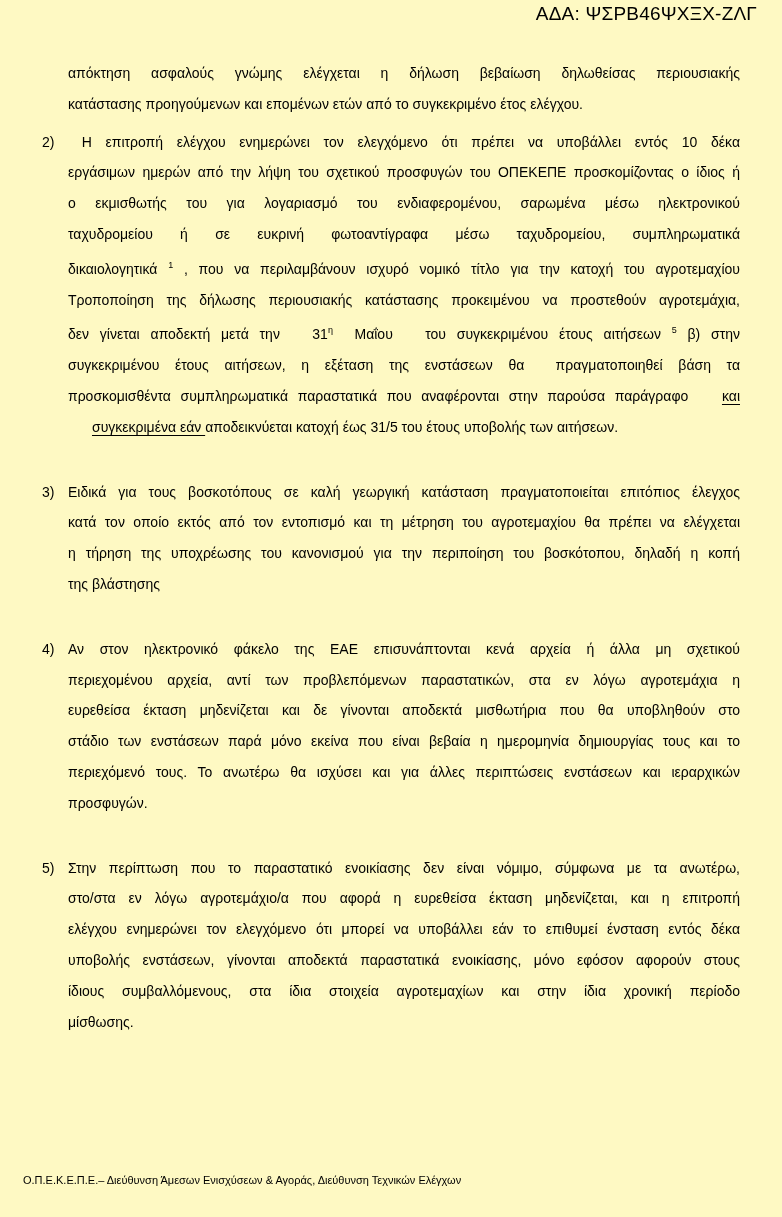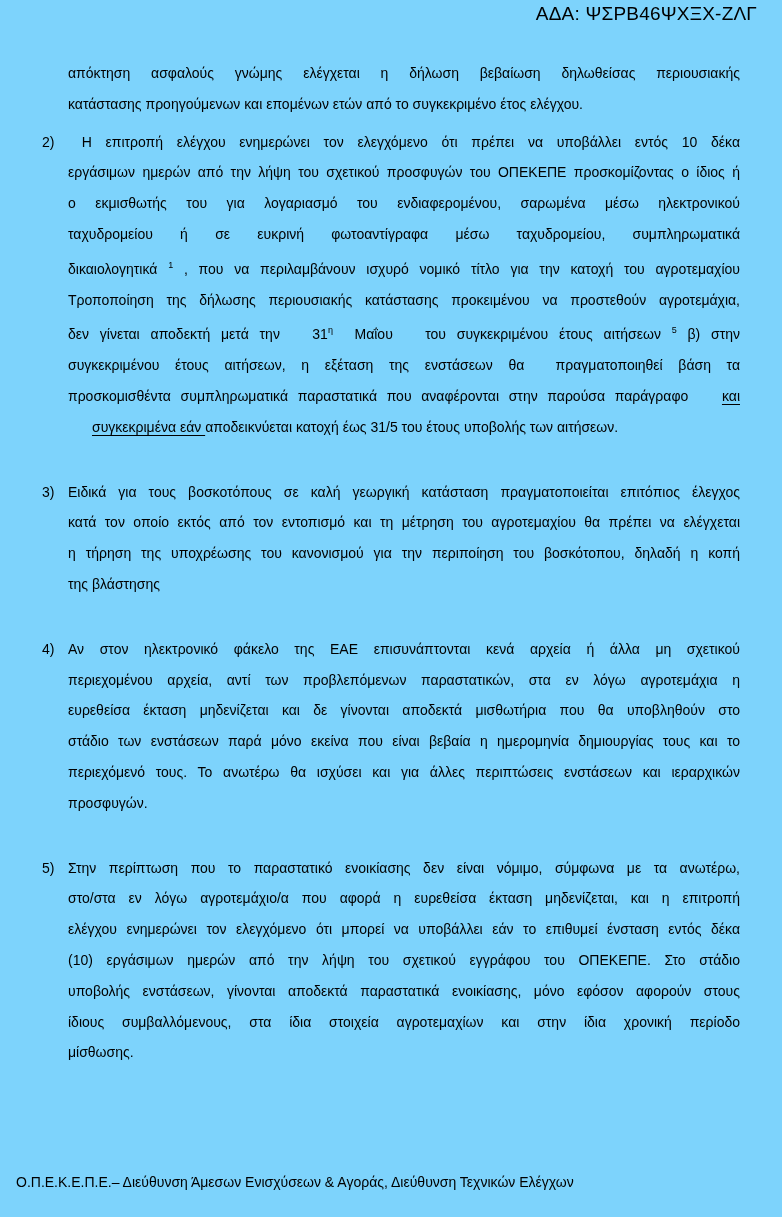--- a/index.html
+++ b/index.html
@@ -6,21 +6,21 @@
     margin: 0;
     padding: 0;
     background: #ffffff;
     font-family: "Liberation Sans", sans-serif;
     color: #000000;
   }
   .page {
     position: relative;
     width: 782px;
     height: 1217px;
-    background: #7dd3fc;
+    background: #fef9c3;
     overflow: hidden;
   }
   .ada {
     position: absolute;
     top: 3px;
     right: 25px;
     font-size: 19px;
     letter-spacing: 0.2px;
     white-space: nowrap;
   }
@@ -56,23 +56,23 @@
     font-size: 9px;
     vertical-align: 6px;
   }
   .u {
     text-decoration: underline;
     text-underline-offset: 3px;
     padding-left: 24px;
   }
   .footer {
     position: absolute;
-    left: 16px;
+    left: 23px;
     top: 1174px;
-    font-size: 14px;
+    font-size: 11px;
     white-space: nowrap;
   }
 </style>
 </head>
 <body>
 
 <div class="page">
   <div class="ada">ΑΔΑ: ΨΣΡΒ46ΨΧΞΧ-ΖΛΓ</div>
 
   <div class="content">
@@ -107,21 +107,20 @@
         <div class="line"><span>ευρεθείσα έκταση μηδενίζεται και δε γίνονται αποδεκτά μισθωτήρια που θα υποβληθούν στο</span></div>
         <div class="line"><span>στάδιο των ενστάσεων παρά μόνο εκείνα που είναι βεβαία η ημερομηνία δημιουργίας τους και το</span></div>
         <div class="line"><span>περιεχόμενό τους. Το ανωτέρω θα ισχύσει και για άλλες περιπτώσεις ενστάσεων και ιεραρχικών</span></div>
         <div class="line last"><span>προσφυγών.</span></div>
       </div>
       <div class="para m34">
         <span class="num">5)</span>
         <div class="line"><span>Στην περίπτωση που το παραστατικό ενοικίασης δεν είναι νόμιμο, σύμφωνα με τα ανωτέρω,</span></div>
         <div class="line"><span>στο/στα εν λόγω αγροτεμάχιο/α που αφορά η ευρεθείσα έκταση μηδενίζεται, και η επιτροπή</span></div>
         <div class="line"><span>ελέγχου ενημερώνει τον ελεγχόμενο ότι μπορεί να υποβάλλει εάν το επιθυμεί ένσταση εντός δέκα</span></div>
-        <div class="line"><span>(10) εργάσιμων ημερών από την λήψη του σχετικού εγγράφου του ΟΠΕΚΕΠΕ. Στο στάδιο</span></div>
         <div class="line"><span>υποβολής ενστάσεων, γίνονται αποδεκτά παραστατικά ενοικίασης, μόνο εφόσον αφορούν στους</span></div>
         <div class="line"><span>ίδιους συμβαλλόμενους, στα ίδια στοιχεία αγροτεμαχίων και στην ίδια χρονική περίοδο</span></div>
         <div class="line last"><span>μίσθωσης.</span></div>
       </div>
     </div>
 
   <div class="footer">Ο.Π.Ε.Κ.Ε.Π.Ε.– Διεύθυνση Άμεσων Ενισχύσεων &amp; Αγοράς, Διεύθυνση Τεχνικών Ελέγχων</div>
 </div>
 
 </body></html>

